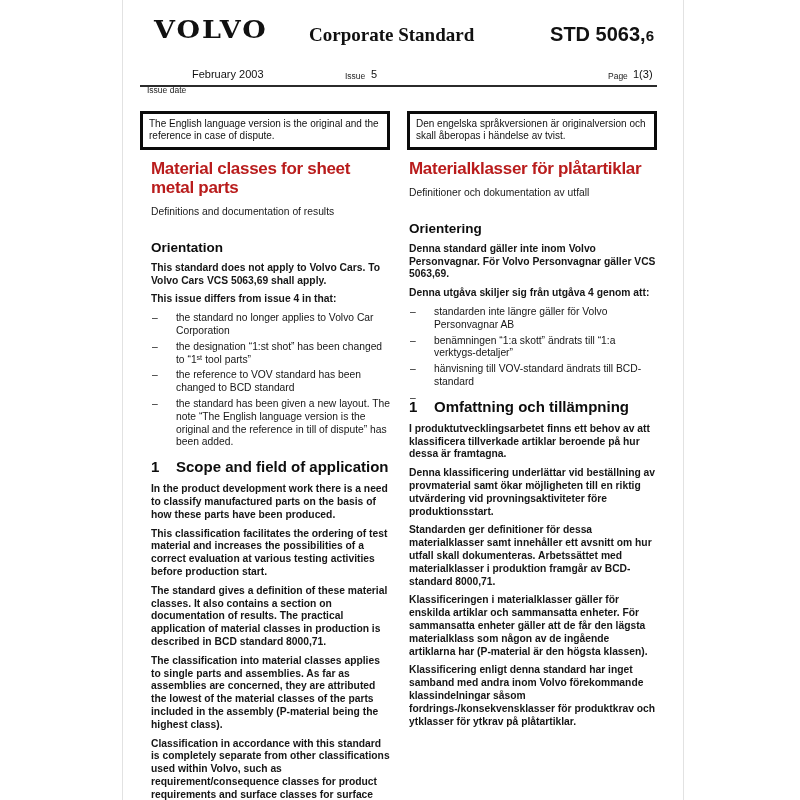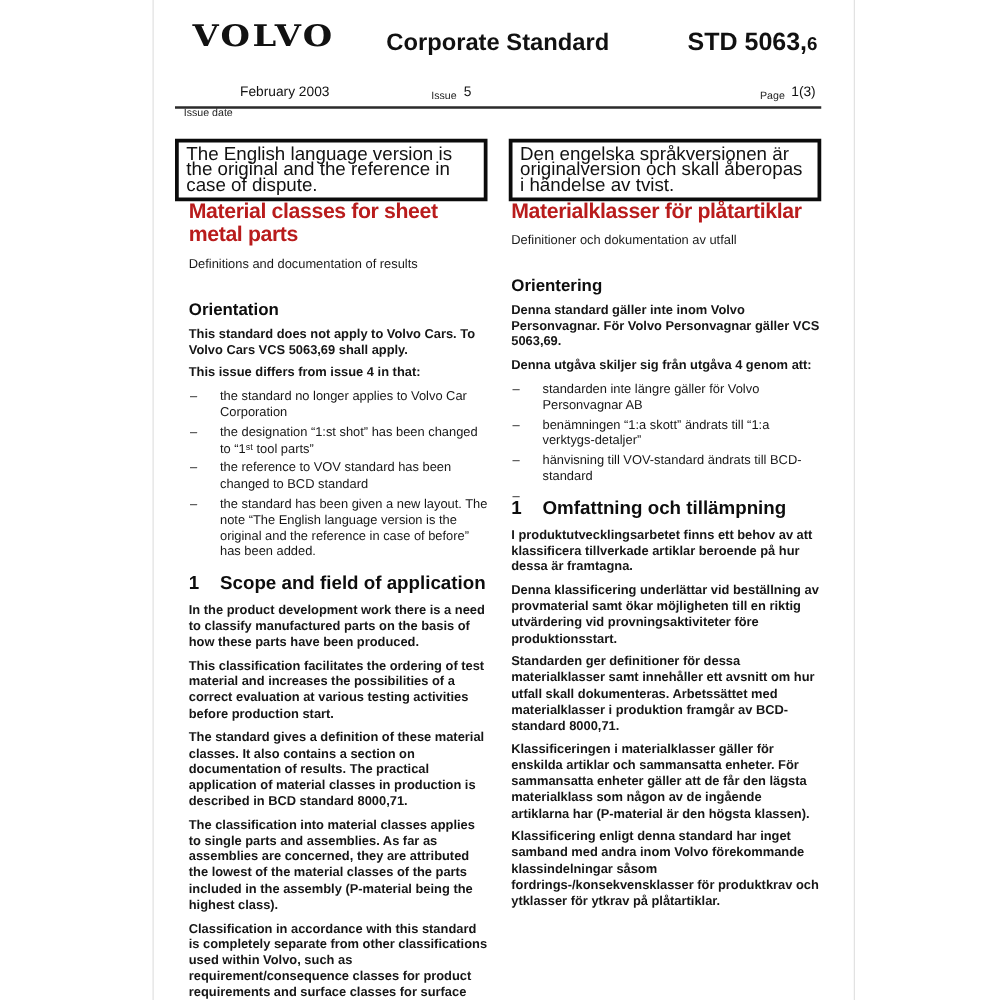--- a/index.html
+++ b/index.html
@@ -10,34 +10,34 @@
   .page-edge{position:absolute;top:0;bottom:0;width:1px;background:#e2e2e2;}
   .page-edge.left{left:122px;}
   .page-edge.right{left:683px;}
 
   
   .logo{
     position:absolute;left:154px;top:16px;
     font-family:"DejaVu Serif", serif;font-weight:bold;font-size:27px;
     letter-spacing:2px;color:#111;transform:scaleY(0.88);transform-origin:top left;
   }
-  .doc-type{position:absolute;left:309px;top:24px;font-size:19px;font-weight:bold;color:#111;}
+  .doc-type{position:absolute;left:309px;top:24px;font-size:19px;font-weight:bold;color:#111;font-family:Liberation Serif, serif;}
   .std{position:absolute;right:146px;top:23px;font-size:20px;font-weight:bold;color:#111;white-space:nowrap;}
   .std .suffix{font-size:15px;}
 
   
   .meta-label{position:absolute;font-size:8.5px;color:#222;}
   .meta-value{position:absolute;font-size:11px;color:#111;}
   .rule{position:absolute;left:140px;top:85px;width:517px;height:2px;background:#2b2b2b;}
 
   
   .notices{position:absolute;left:140px;top:111px;width:517px;display:flex;justify-content:space-between;}
   .notice{
     box-sizing:border-box;width:250px;min-height:39px;border:3px solid #0b0b0b;
-    padding:4px 6px 3px 6px;font-size:15px;line-height:12.4px;color:#111;background:#fff;
+    padding:4px 6px 3px 6px;font-size:10px;line-height:12.4px;color:#111;background:#fff;
   }
 
   
   .col{position:absolute;top:159px;}
   .col-en{left:151px;width:239px;}
   .col-sv{left:409px;width:248px;}
 
   .title{margin:0 0 9px 0;font-size:17px;line-height:19px;font-weight:bold;letter-spacing:-0.3px;color:#b91c1c;}
   .subtitle{margin:0;font-size:10.3px;line-height:12.8px;}
   .subhead{margin:21px 0 7px 0;font-size:13.5px;line-height:15px;font-weight:bold;color:#0d0d0d;}
@@ -75,21 +75,21 @@
   <section class="col col-en">
     <h1 class="title">Material classes for sheet metal parts</h1>
     <p class="subtitle">Definitions and documentation of results</p>
     <h2 class="subhead">Orientation</h2>
     <p class="body">This standard does not apply to Volvo Cars. To Volvo Cars VCS 5063,69 shall apply.</p>
     <p class="body">This issue differs from issue 4 in that:</p>
     <ul class="bullets">
       <li><span class="dash">–</span><span>the standard no longer applies to Volvo Car Corporation</span></li>
       <li><span class="dash">–</span><span>the designation “1:st shot” has been changed to “1ˢᵗ tool parts”</span></li>
       <li><span class="dash">–</span><span>the reference to VOV standard has been changed to BCD standard</span></li>
-      <li><span class="dash">–</span><span>the standard has been given a new layout. The note “The English language version is the original and the reference in case of before” has been added.</span></li>
+      <li><span class="dash">–</span><span>the standard has been given a new layout. The note “The English language version is the original and the reference in till of dispute” has been added.</span></li>
     </ul>
     <h2 class="section-head">
       <span class="sec-num">1</span>
       <span class="sec-title">Scope and field of application</span>
     </h2>
     <p class="body">In the product development work there is a need to classify manufactured parts on the basis of how these parts have been produced.</p>
     <p class="body">This classification facilitates the ordering of test material and increases the possibilities of a correct evaluation at various testing activities before production start.</p>
     <p class="body">The standard gives a definition of these material classes. It also contains a section on documentation of results. The practical application of material classes in production is described in BCD standard 8000,71.</p>
     <p class="body">The classification into material classes applies to single parts and assemblies. As far as assemblies are concerned, they are attributed the lowest of the material classes of the parts included in the assembly (P-material being the highest class).</p>
     <p class="body">Classification in accordance with this standard is completely separate from other classifications used within Volvo, such as requirement/consequence classes for product requirements and surface classes for surface requirements concerning sheet metal parts.</p>

